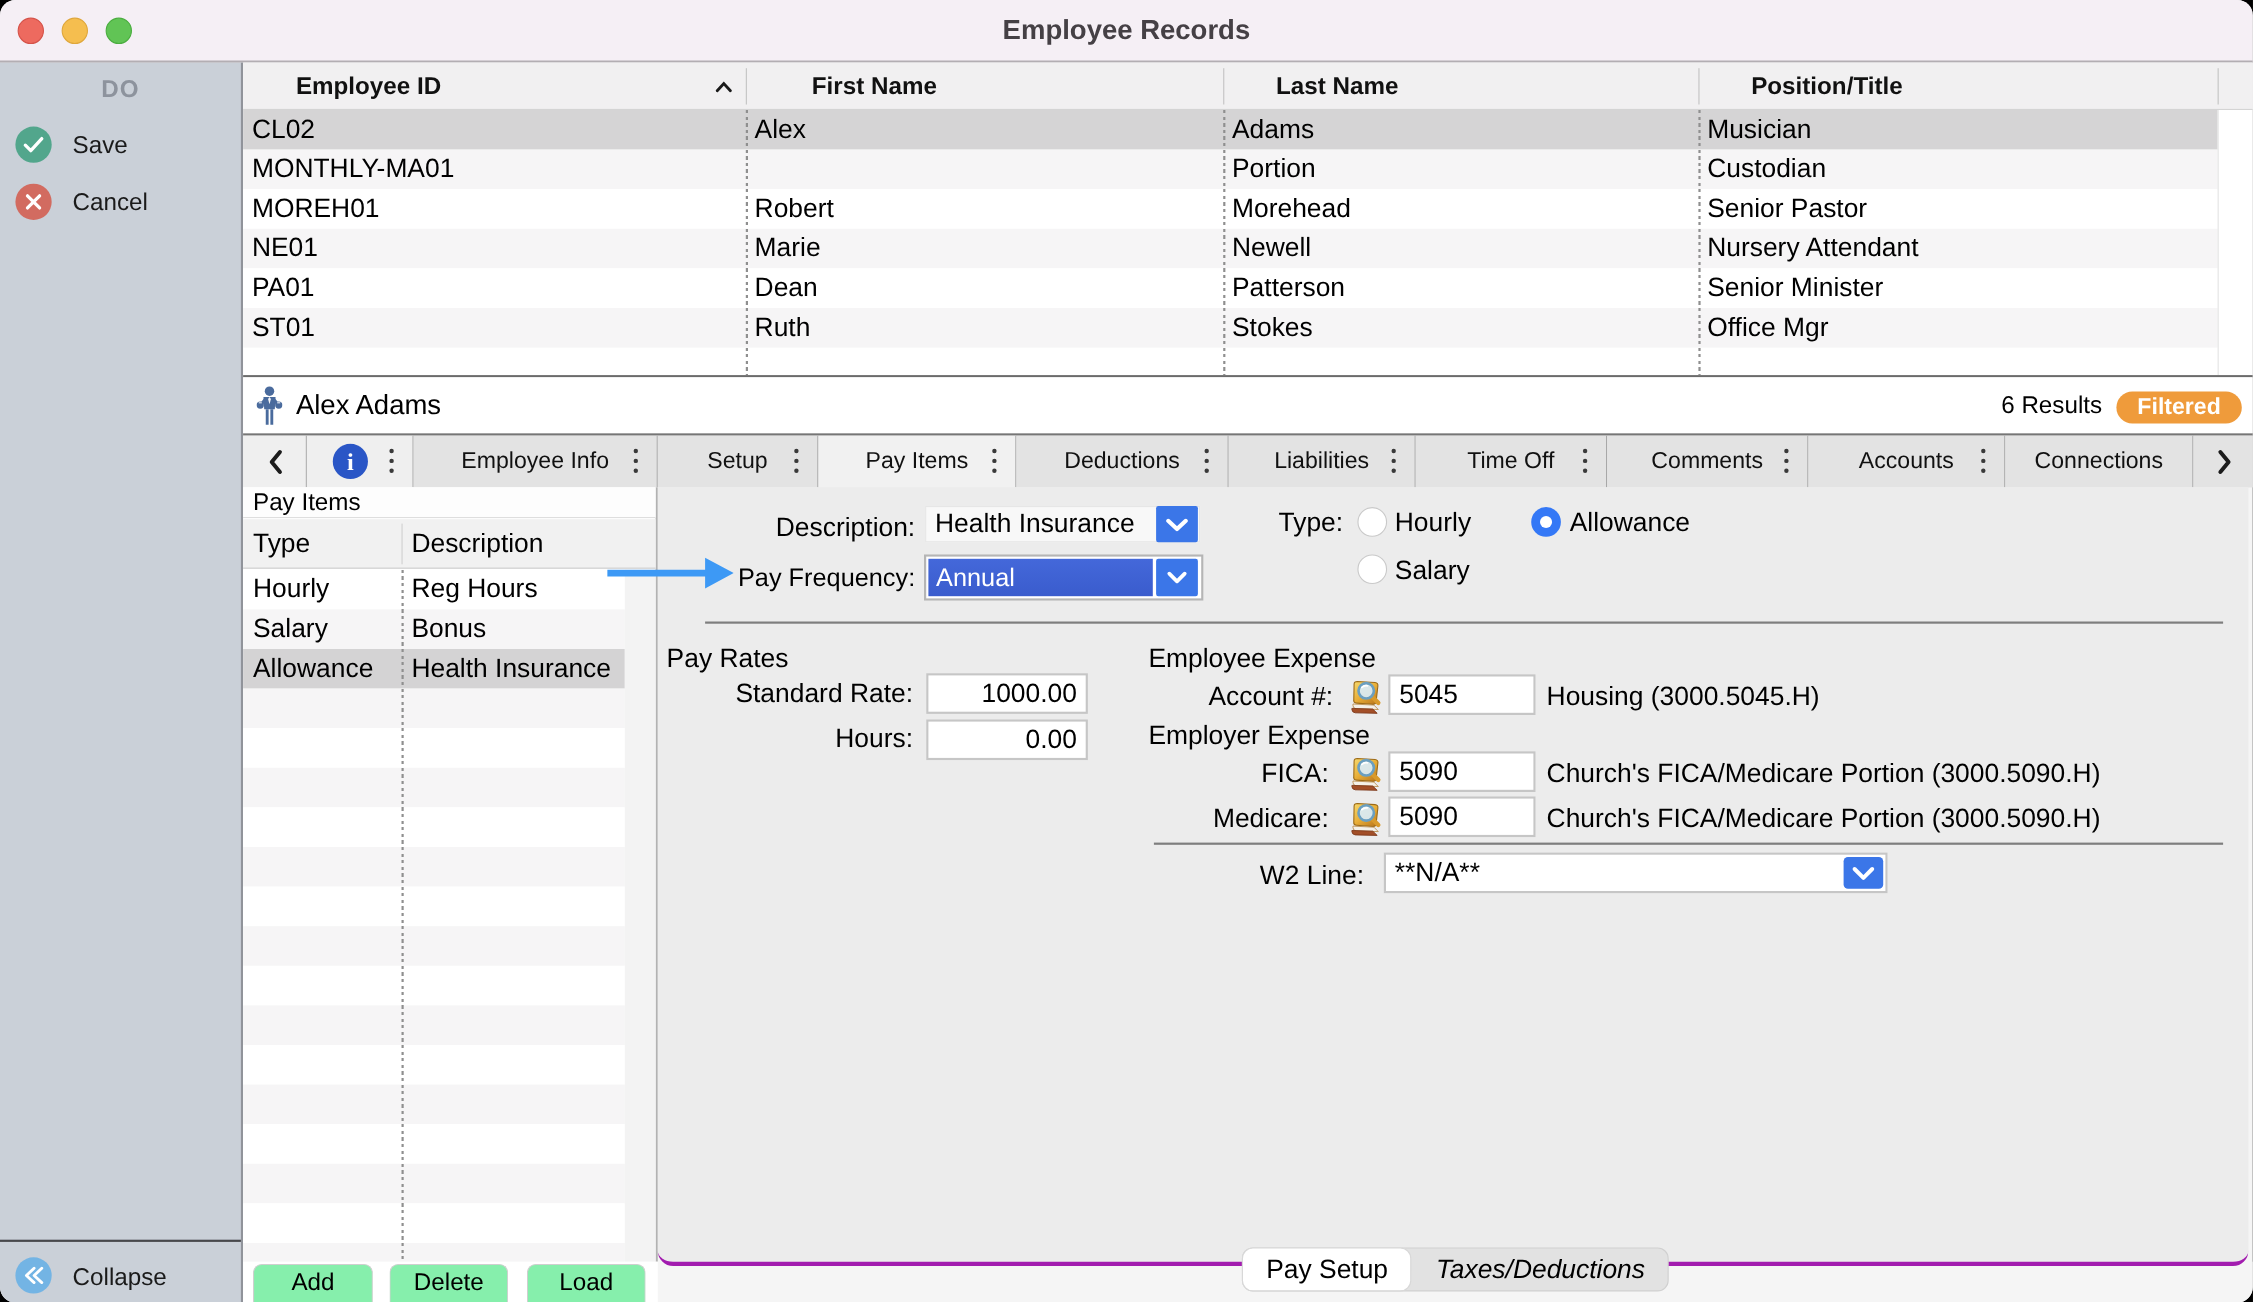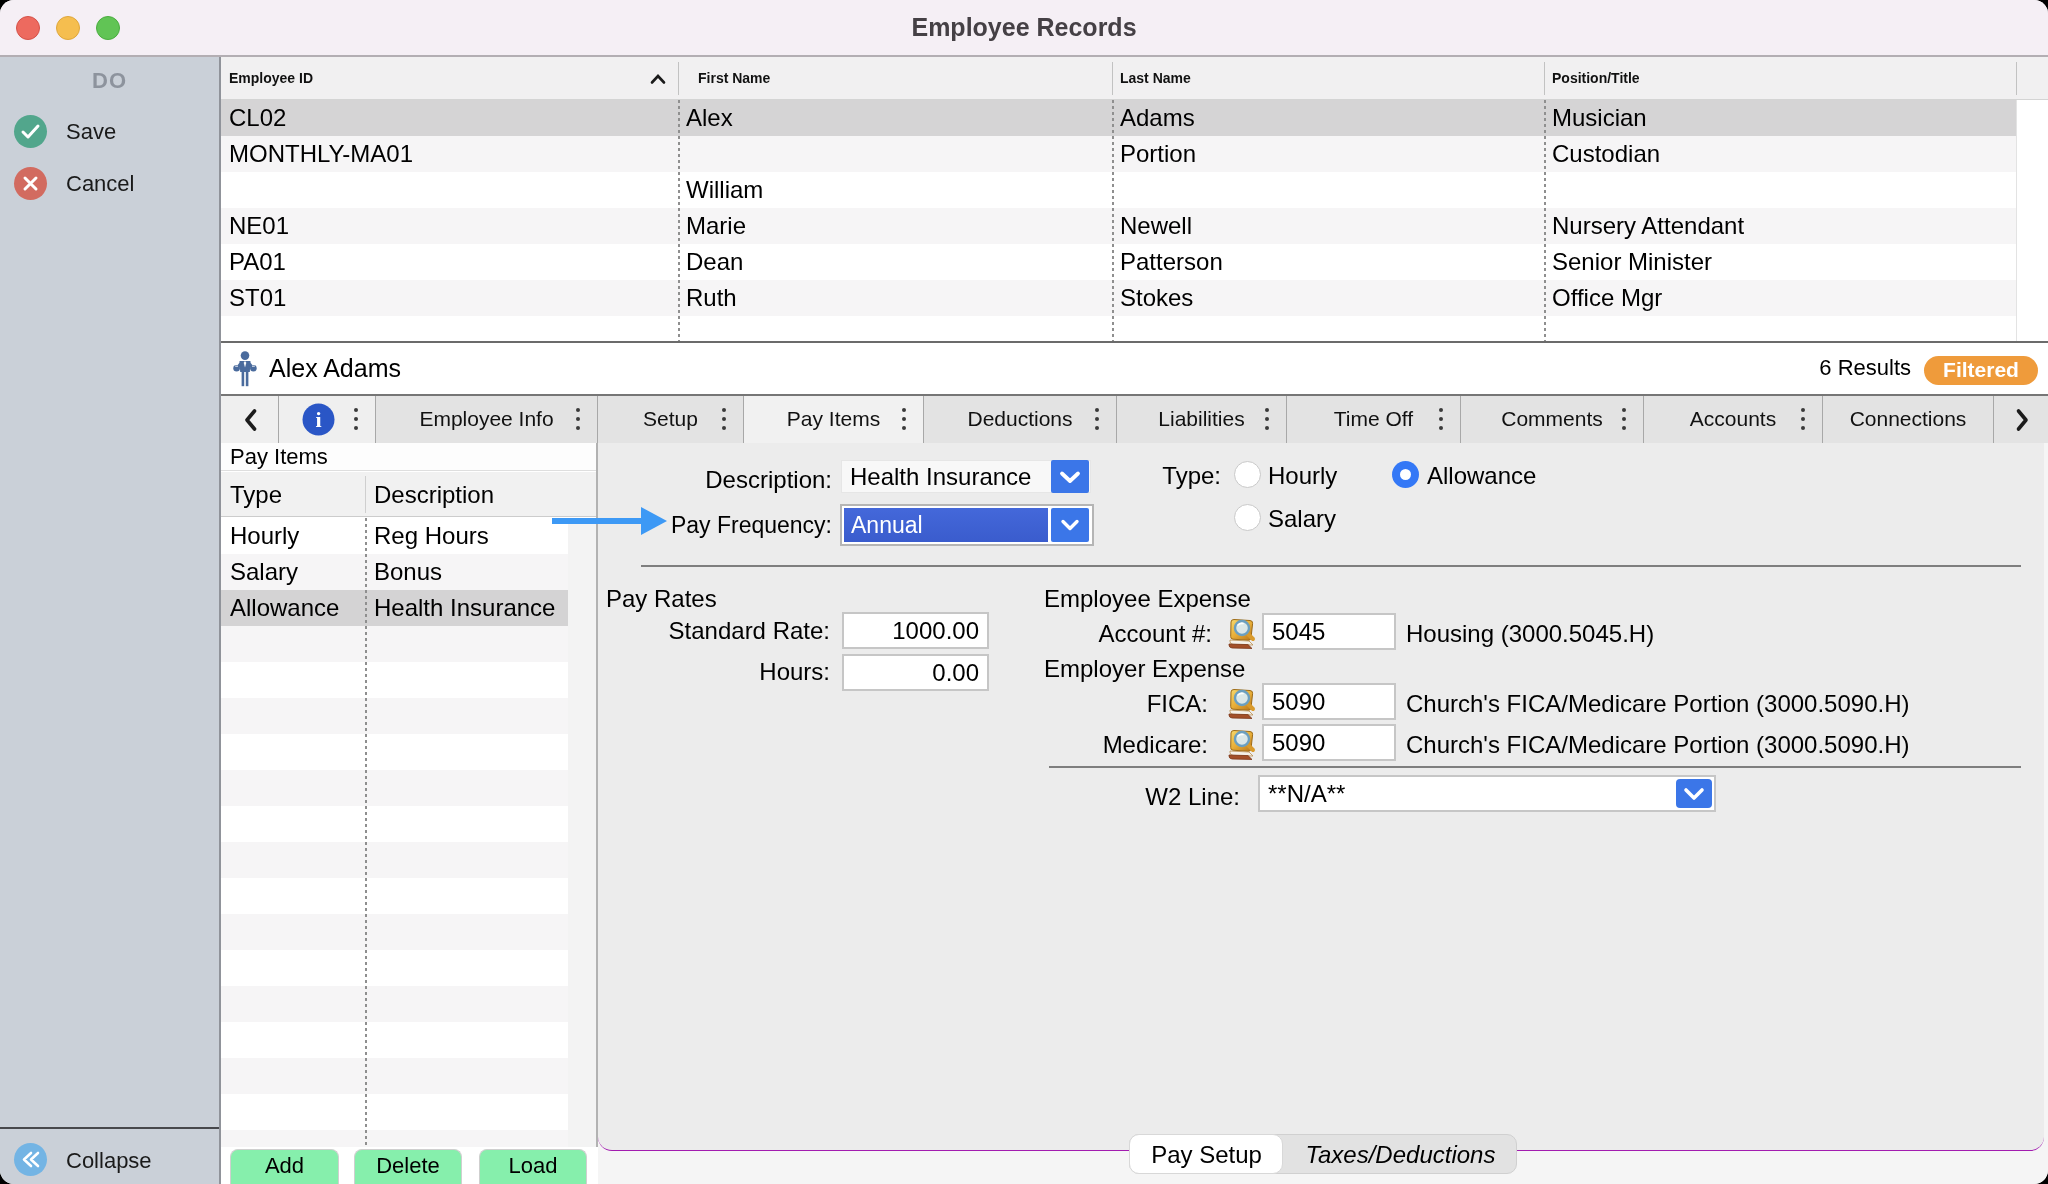--- a/index.html
+++ b/index.html
@@ -10,42 +10,42 @@
 #titlebar { position:absolute; left:0; top:0; width:2048px; height:57px; background:#f5eff5; border-bottom:2px solid #b3aeb3; }
 .tl { position:absolute; top:16px; width:24px; height:24px; border-radius:50%; }
 #title { position:absolute; left:0; top:0; width:2048px; height:55px; text-align:center; line-height:55px; font-size:25px; font-weight:bold; color:#454045; }
 
 #sidebar { position:absolute; left:0; top:57px; width:221px; height:1127px; background:#cad0d8; border-right:2px solid #90939a; }
 .side-ico { position:absolute; left:14px; width:33px; height:33px; border-radius:50%; }
 .side-txt { position:absolute; left:66px; font-size:22px; color:#1a1a1a; line-height:33px; white-space:nowrap; }
 
 #tbl { position:absolute; left:221px; top:57px; width:1827px; height:286px; background:#fff; }
 #tbl-head { position:absolute; left:0; top:0; width:1827px; height:43px; background:#f1f0f1; border-bottom:1px solid #d4d4d4; }
-.th { position:absolute; top:0; height:43px; line-height:42px; font-weight:bold; font-size:14px; color:#111; }
+.th { position:absolute; top:0; height:43px; line-height:42px; font-weight:bold; font-size:22px; color:#111;margin-left:40px; }
 .hdiv { position:absolute; top:5px; height:33px; width:1px; background:#c2c2c2; }
 .row { position:absolute; left:0; width:1795px; height:36px; }
 .cell { position:absolute; top:0; height:52px; line-height:36px; font-size:24px; color:#000; white-space:nowrap; }
 .vdot { position:absolute; top:43px; width:2px; height:241px; background-image:repeating-linear-gradient(to bottom,#8f8f8f 0 3px,transparent 3px 6px); }
 
 #recbar { position:absolute; left:221px; top:343px; width:1827px; height:51px; background:#fff; }
 
 #tabbar { position:absolute; left:221px; top:394px; width:1827px; height:49px; background:#e3e3e3; border-top:2px solid #767676; }
 .tab { position:absolute; top:0; height:47px; line-height:46px; text-align:center; font-size:21px; color:#111; background:#e3e3e3; border-right:1px solid #a8a8a8; }
 .tab .dots { position:absolute; right:17px; top:50%; margin-top:-12px; width:4px; height:4px; border-radius:50%; background:#3a3a3a; box-shadow:0 9px 0 #3a3a3a, 0 18px 0 #3a3a3a; }
 
 #panel { position:absolute; left:221px; top:443px; width:377px; height:704px; background:#fff; border-right:2px solid #b2b2b2; }
 #panel-title { position:absolute; left:0; top:0; width:375px; height:28px; background:#fdfdfd; border-bottom:1px solid #dedede; font-size:22px; line-height:28px; padding-left:9px; }
 #panel-head { position:absolute; left:0; top:29px; width:375px; height:45px; background:#f1f1f1; border-bottom:1px solid #cccccc; }
 .prow { position:absolute; left:0; width:347px; height:36px; }
 .pcell { position:absolute; top:0; height:36px; line-height:36px; font-size:24px; white-space:nowrap; }
 
 #btnrow { position:absolute; left:221px; top:1147px; width:377px; height:37px; background:#fff; }
 .pbtn { position:absolute; top:2px; height:35px; line-height:32px; text-align:center; font-size:22px; color:#000; background:#86efac; border:1px solid #cfcfcf; border-bottom:none; border-radius:8px 8px 0 0; }
 
-#card { position:absolute; left:598px; top:443px; width:1446px; height:708px; background:#ececec; border-radius:0 0 14px 14px; border-bottom:1px solid #a21caf; }
+#card { position:absolute; left:598px; top:443px; width:1446px; height:708px; background:#ececec; border-radius:0 0 14px 14px; border-bottom:4px solid #a21caf; }
 .lbl { position:absolute; font-size:24px; color:#000; text-align:right; white-space:nowrap; line-height:33px; }
 .fld { position:absolute; background:#fff; border:2px solid #c6c6c6; font-size:24px; color:#000; }
 .bluebtn { position:absolute; background:#3b76e8; border-radius:2px; }
 .bluebtn svg { position:absolute; left:50%; top:50%; transform:translate(-50%,-50%); }
 .htext { position:absolute; font-size:24px; color:#000; white-space:nowrap; line-height:33px; }
 
 #seg { position:absolute; left:1129px; top:1134px; width:388px; height:40px; background:#e2e2e2; border:1px solid #d0d0d0; border-radius:10px; }
 #seg-sel { position:absolute; left:-1px; top:-1px; width:154px; height:40px; background:#fff; border:1px solid #d8d8d8; border-radius:10px; }
 .seg-lbl { position:absolute; top:0; height:40px; line-height:39px; font-size:24px; text-align:center; width:100%; }
 </style>
@@ -102,20 +102,26 @@
       <div class="cell" style="left:8px;">CL02</div>
         <div class="cell" style="left:465px;">Alex</div>
         <div class="cell" style="left:899px;">Adams</div>
         <div class="cell" style="left:1331px;">Musician</div>
     </div>
     <div class="row" style="top:79px; background:#f6f5f6;">
       <div class="cell" style="left:8px;">MONTHLY-MA01</div>
         <div class="cell" style="left:465px;margin-top:36px;">William</div>
         <div class="cell" style="left:899px;">Portion</div>
         <div class="cell" style="left:1331px;">Custodian</div>
+    </div>
+    <div class="row" style="top:115px; background:#fff;">
+      <div class="cell" style="left:8px;">MOREH01</div>
+        <div class="cell" style="left:465px;">Robert</div>
+        <div class="cell" style="left:899px;">Morehead</div>
+        <div class="cell" style="left:1331px;">Senior Pastor</div>
     </div>
     <div class="row" style="top:151px; background:#f6f5f6;">
       <div class="cell" style="left:8px;">NE01</div>
         <div class="cell" style="left:465px;">Marie</div>
         <div class="cell" style="left:899px;">Newell</div>
         <div class="cell" style="left:1331px;">Nursery Attendant</div>
     </div>
     <div class="row" style="top:187px; background:#fff;">
       <div class="cell" style="left:8px;">PA01</div>
         <div class="cell" style="left:465px;">Dean</div>

